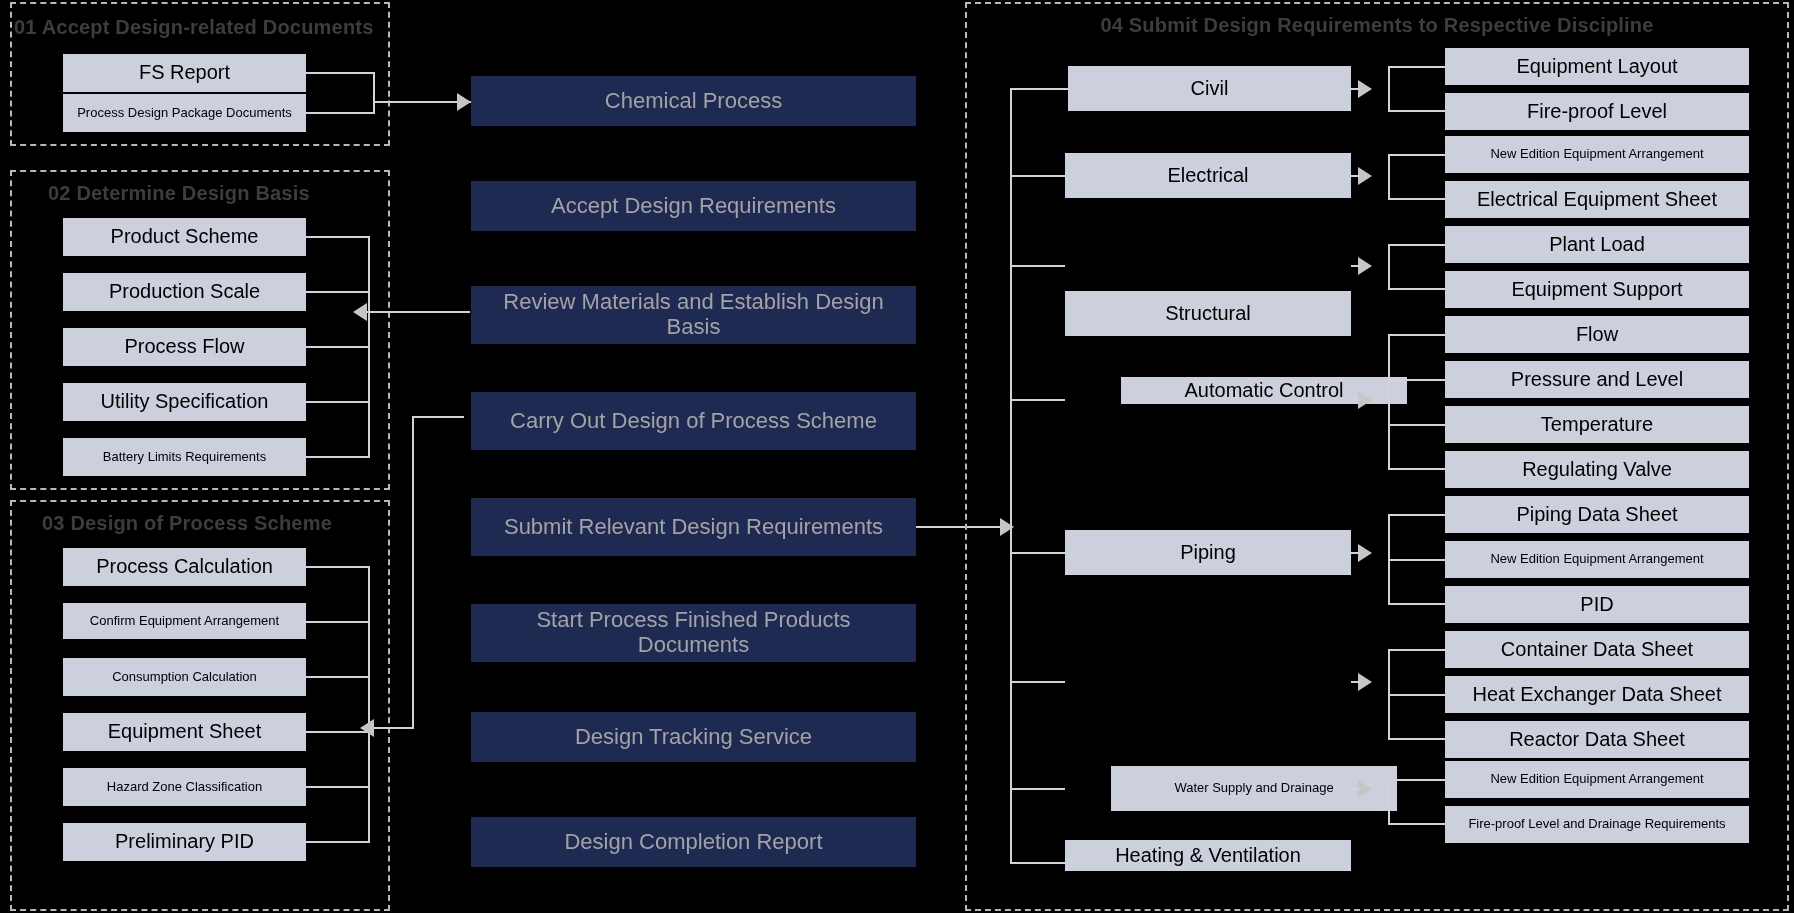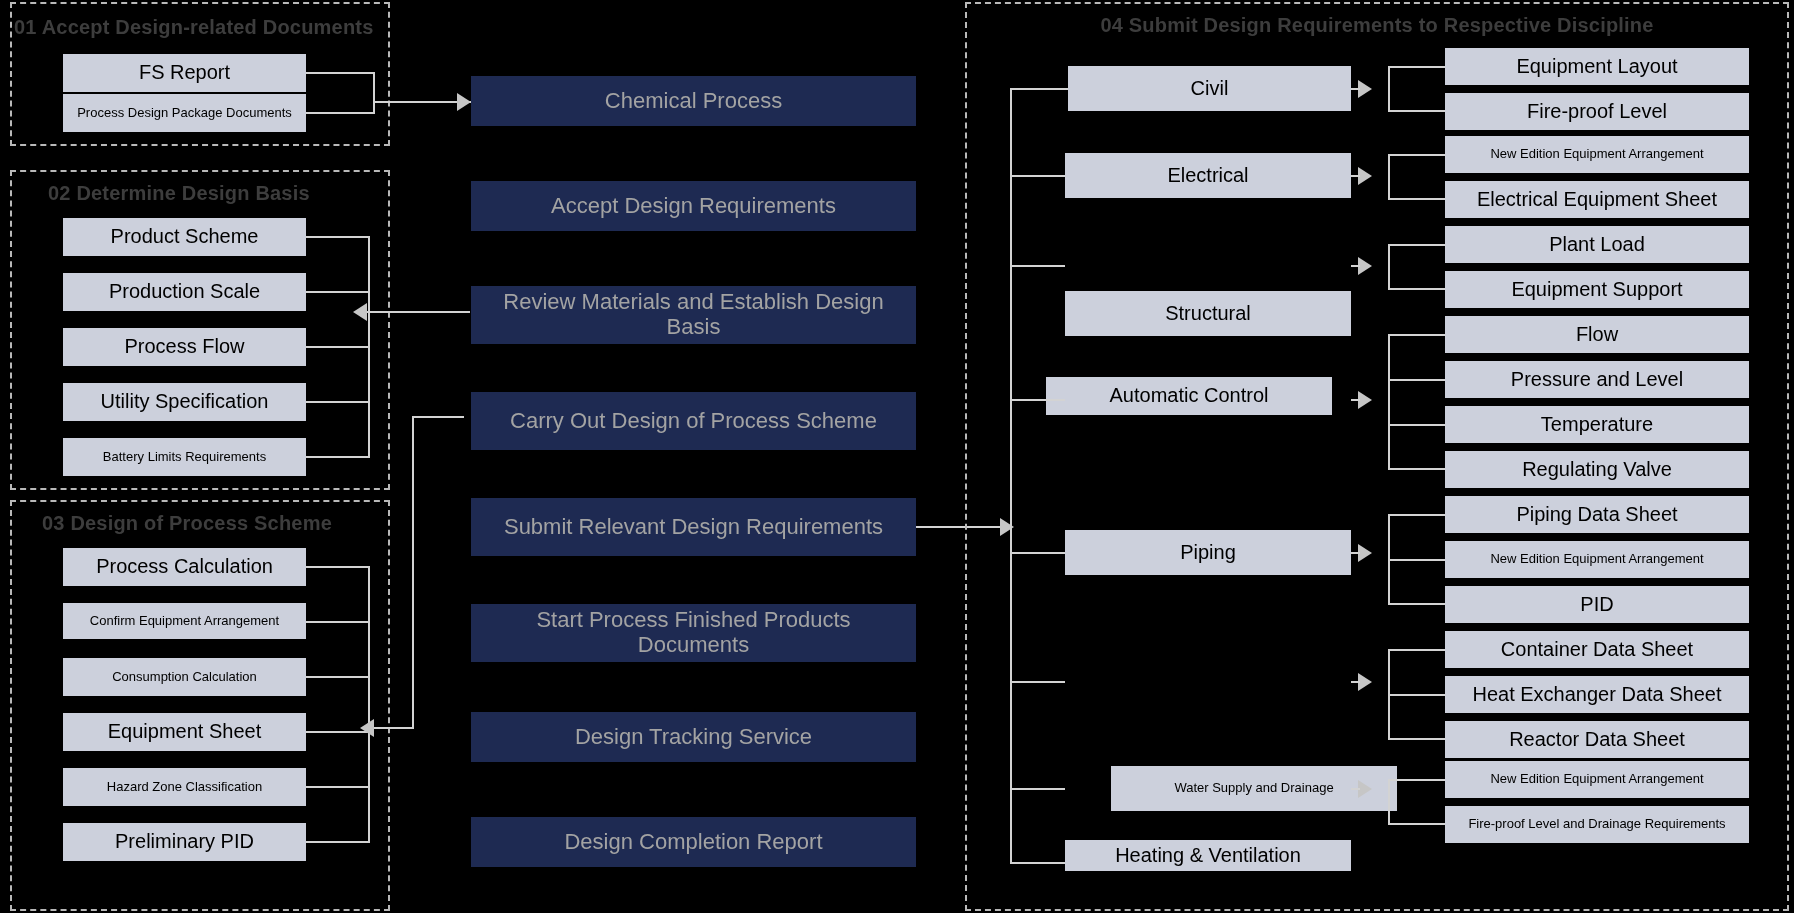--- a/index.html
+++ b/index.html
@@ -168,21 +168,21 @@
 
   <div class="ln-h" style="left:916px; top:526px; width:94px;"></div>
   <div class="arrow-r" style="left:1000px; top:518px;"></div>
 
   <div class="group-box" style="left:965px; top:2px; width:824px; height:909px;"></div>
   <div class="group-title center" style="left:965px; top:14px; width:824px;">04 Submit Design Requirements to Respective Discipline</div>
 
   <div class="node-grey" style="left:1068px; top:66px; width:283px; height:45px;">Civil</div>
   <div class="node-grey" style="left:1065px; top:153px; width:286px; height:45px;">Electrical</div>
   <div class="node-grey" style="left:1065px; top:243px; width:286px; height:45px;margin-top:48px;">Structural</div>
-  <div class="node-grey" style="left:1046px; top:377px; width:286px; height:38px;">Automatic Control</div>
+  <div class="node-grey" style="left:1121px; top:377px; width:286px; height:27px;">Automatic Control</div>
   <div class="node-grey" style="left:1065px; top:530px; width:286px; height:45px;">Piping</div>
   <div class="node-grey small" style="left:1065px; top:766px; width:286px; height:45px;margin-left:46px;">Water Supply and Drainage</div>
   <div class="node-grey" style="left:1065px; top:840px; width:286px; height:31px;">Heating &amp; Ventilation</div>
 
   <div class="ln-v" style="left:1010px; top:88px; height:775px;"></div>
   <div class="ln-h" style="left:1010px; top:88px; width:58px;"></div>
   <div class="ln-h" style="left:1010px; top:175px; width:55px;"></div>
   <div class="ln-h" style="left:1010px; top:265px; width:55px;"></div>
   <div class="ln-h" style="left:1010px; top:399px; width:55px;"></div>
   <div class="ln-h" style="left:1010px; top:552px; width:55px;"></div>

